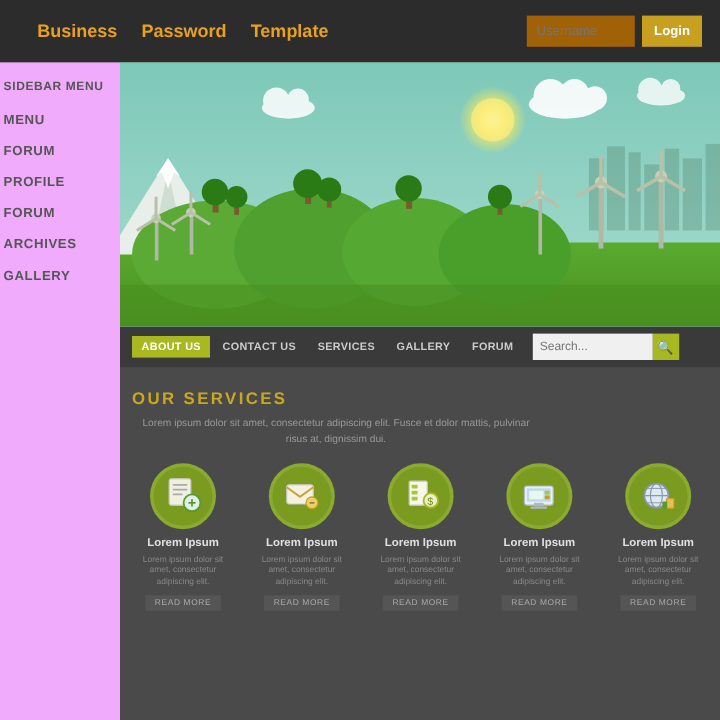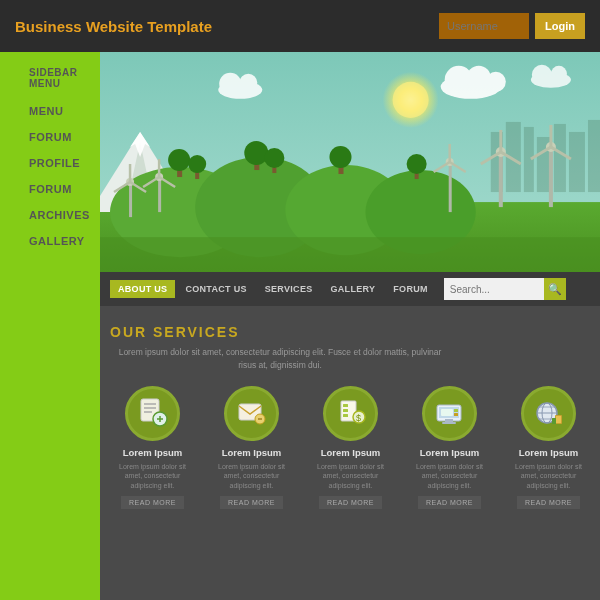--- a/index.html
+++ b/index.html
@@ -15,20 +15,21 @@
       gap: 15px;
     }
     .header-title {
       font-size: 15px;
       color: #fff;
       font-weight: bold;
       flex: 1;
     }
     .header-title span {
       color: #e8a020;
+      margin-left: 16px;
     }
     .header-inputs {
       display: flex;
       gap: 6px;
       align-items: center;
     }
     .header-inputs input {
       background: #a16207;
       border: none;
       color: #ccc;
@@ -51,22 +52,22 @@
 
     
     .main-layout {
       display: flex;
       height: 548px;
     }
 
     
     .sidebar {
       width: 100px;
-      background: #84cc16;
-      padding: 15px 29px;
+      background: #f0abfc;
+      padding: 15px 3px;
       flex-shrink: 0;
     }
     .sidebar-title {
       font-size: 10px;
       font-weight: bold;
       color: #555;
       margin-bottom: 12px;
       letter-spacing: 0.5px;
     }
     .sidebar-menu {
@@ -228,21 +229,21 @@
       position: absolute;
       top: 0; left: 0;
       width: 100%; height: 100%;
     }
   </style>
 </head>
 <body>
 
 <div class="header">
   <div class="header-title">
-    <span>Business </span><span style="color:#e8a020;">Website</span><span> Template</span>
+    <span>Business </span><span style="color:#e8a020;">Password</span><span> Template</span>
   </div>
   <div class="header-inputs">
     <input type="text" placeholder="Username" style="">
     <button class="login-btn">Login</button>
   </div>
 </div>
 
 <div class="main-layout">
 
   <div class="sidebar">

